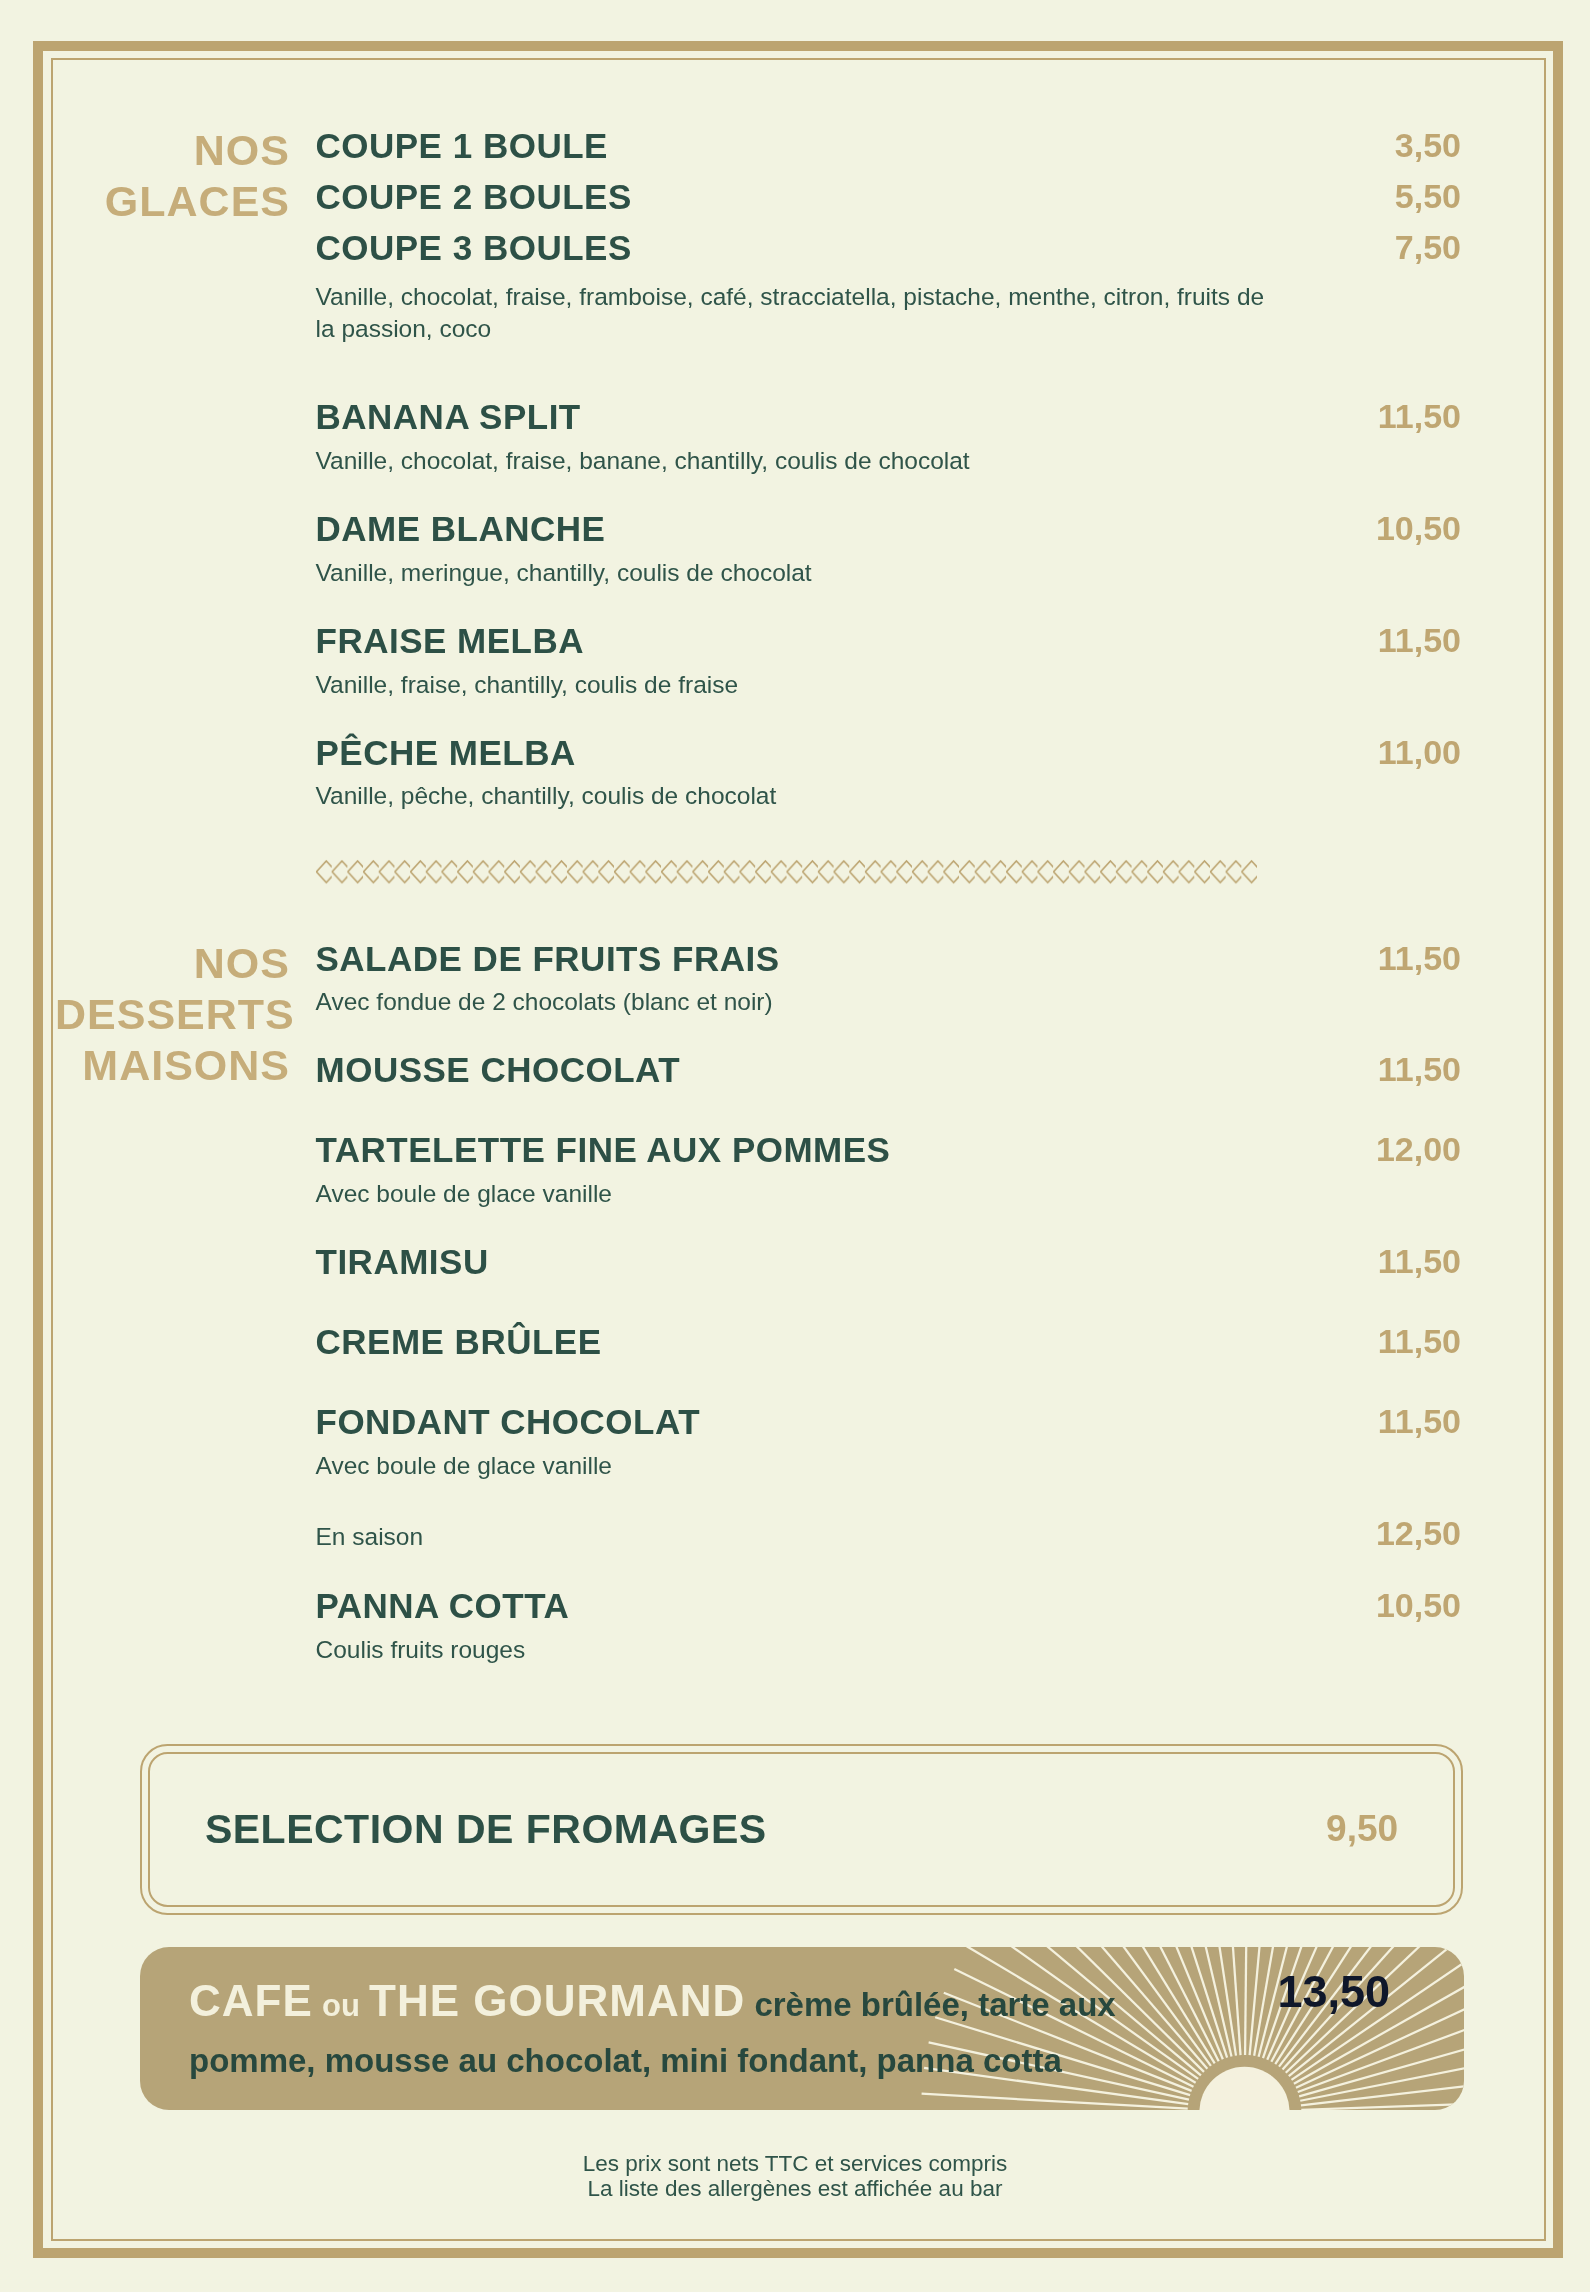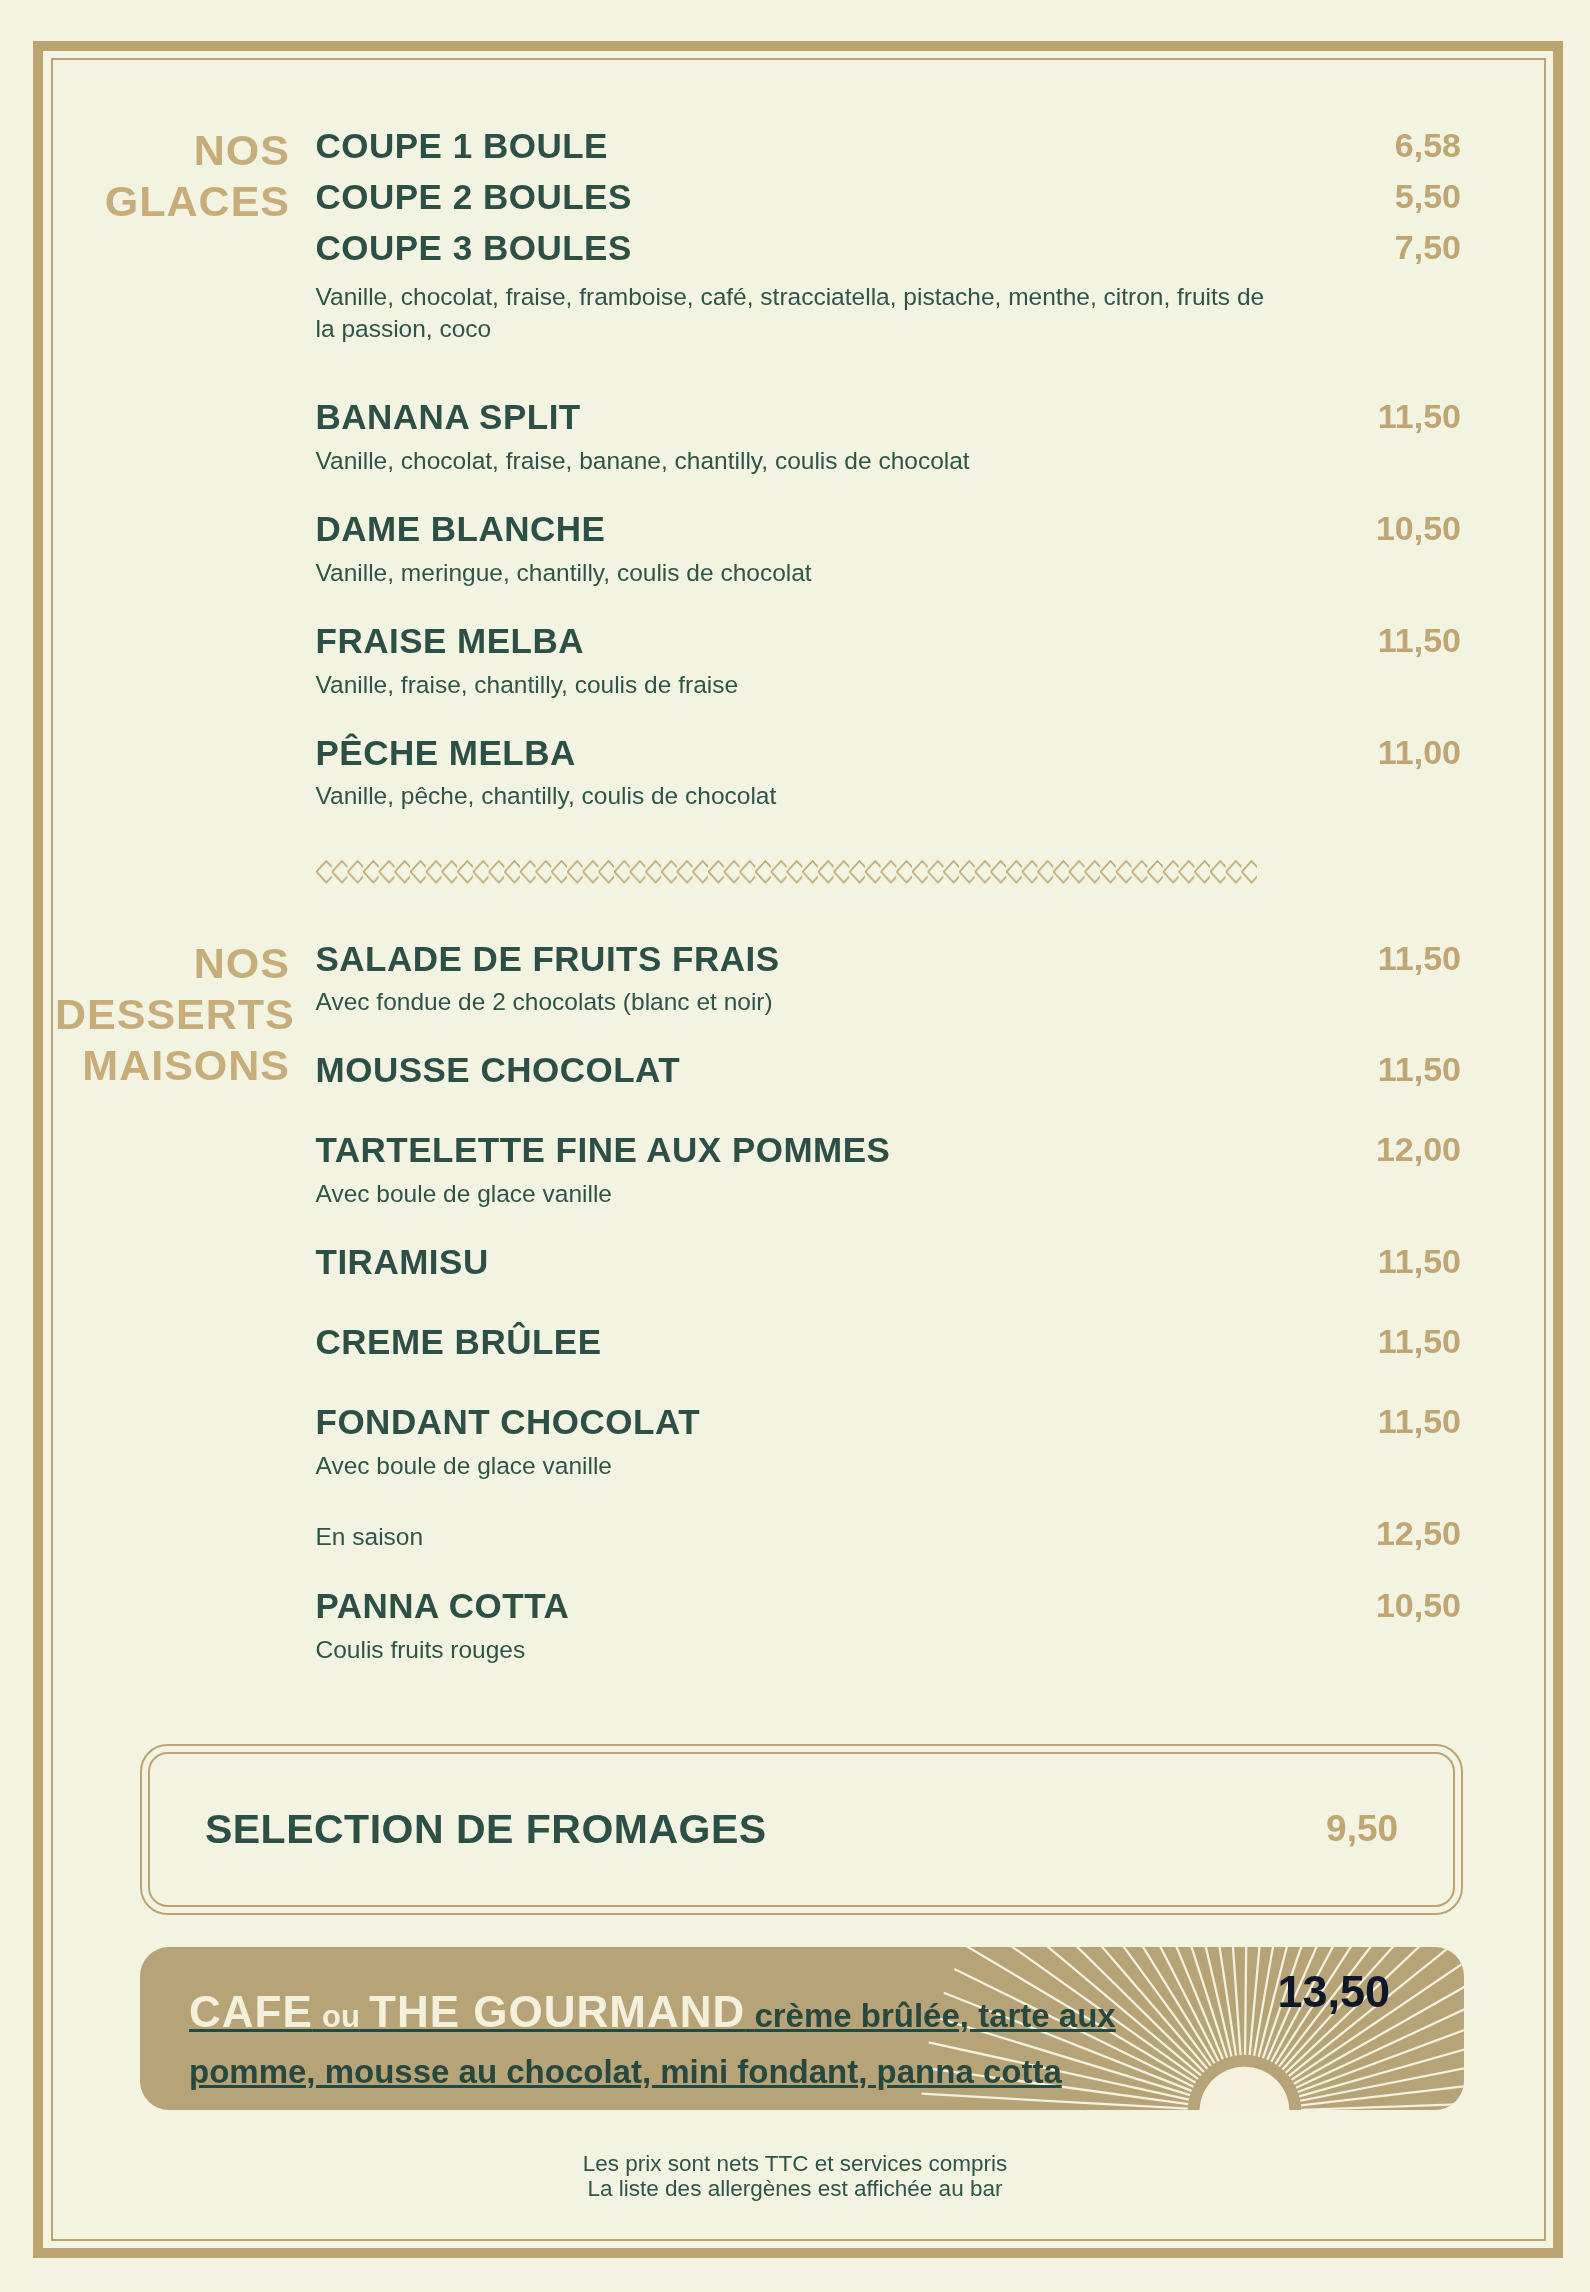--- a/index.html
+++ b/index.html
@@ -49,22 +49,22 @@
   .fromages-title{font-size:41px;font-weight:700;color:#2d5046;letter-spacing:0.5px;}
   .fromages-price{font-size:37px;font-weight:700;color:#bfa672;}
 
   
   .band{
     position:relative;margin-left:85px;width:1324px;height:163px;
     background:#b6a478;border-radius:29px;overflow:hidden;
   }
   .band-sun{position:absolute;left:0;top:0;}
   .band-text{
-    position:absolute;left:49px;top:37px;width:990px;
-    font-size:33px;line-height:55px;font-weight:700;color:#27483e;text-decoration:underline;
+    position:absolute;left:49px;top:26px;width:990px;
+    font-size:33px;line-height:55px;font-weight:700;color:#27483e;
   }
   .band-word-big{font-size:44px;color:#f3f0dc;letter-spacing:1px;}
   .band-word-ou{font-size:31px;color:#f3f0dc;}
   .band-price{position:absolute;right:74px;top:19.6px;font-size:45px;font-weight:700;color:#0f172a;}
 
   
   .footer{margin-top:41px;width:1406px;text-align:center;transform:translateX(37px);
     font-size:22.5px;line-height:25.5px;color:#2f5449;}
 </style>
 </head>
@@ -80,21 +80,21 @@
       <div class="section-title">
         <div>NOS</div>
         <div>GLACES</div>
       </div>
       <div class="items">
 
         <div class="item tight">
           <div class="item-left">
               <div class="item-name">COUPE 1 BOULE</div>
             </div>
-          <div class="item-price">6,58</div>
+          <div class="item-price">3,50</div>
         </div>
 
         <div class="item tight">
           <div class="item-left">
               <div class="item-name">COUPE 2 BOULES</div>
             </div>
           <div class="item-price">5,50</div>
         </div>
 
         <div class="item coupe-last">

